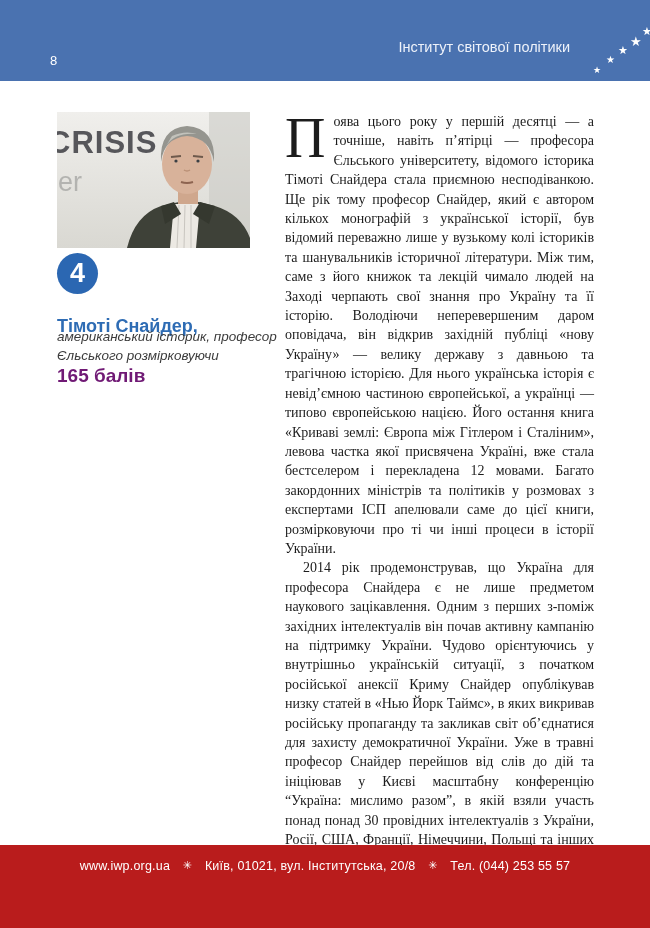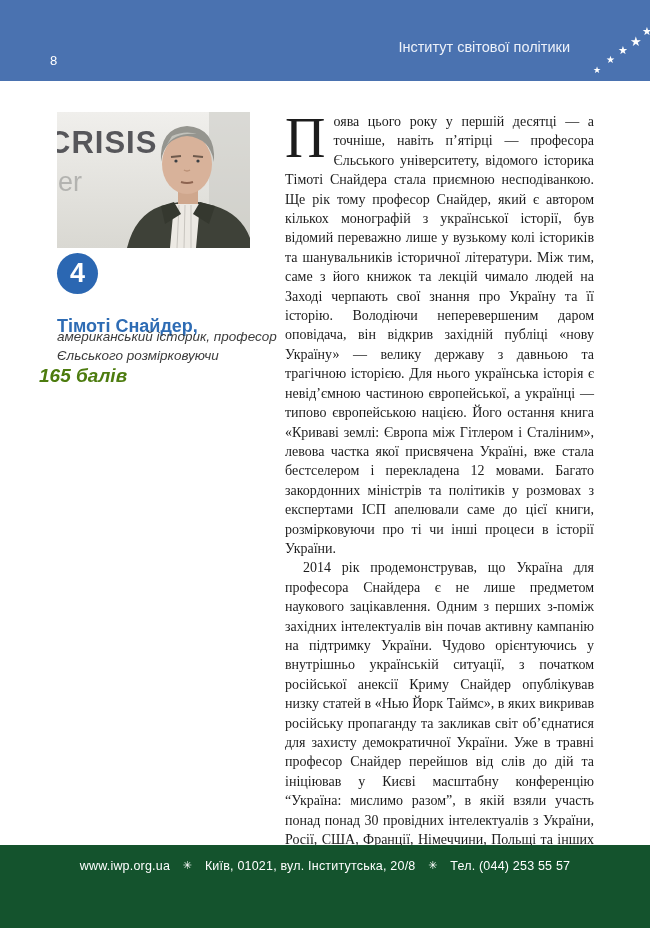--- a/index.html
+++ b/index.html
@@ -19,35 +19,35 @@
   .star.s5 { left:642px; top:26px; font-size:11px; }
   
   .photo { position:absolute; left:57px; top:112px; width:193px; height:136px; display:block; }
   .rank-circle {
     position:absolute; left:57px; top:253px; width:41px; height:41px; border-radius:50%;
     background:#2b67b2; color:#ffffff; font-size:27px; font-weight:bold;
     display:flex; align-items:center; justify-content:center;
   }
   .name { position:absolute; left:57px; top:301px; width:215px; color:#2e6cb4; font-size:18px; font-weight:bold;margin-top:15px; }
   .subtitle { position:absolute; left:57px; top:327px; width:225px; font-style:italic; font-size:13.5px; color:#3b3b3b; line-height:19px; }
-  .score { position:absolute; left:39px; top:365px; color:#4d7c0f; font-size:19px; font-weight:bold;font-style:italic; }
+  .score { position:absolute; left:57px; top:365px; color:#701a75; font-size:19px; font-weight:bold; }
   
   .article {
     position:absolute; left:285px; top:112px; width:309px;
     font-family:"Liberation Serif", serif; font-size:14px; line-height:19.4px;
     text-align:justify; color:#1c1c1c;
   }
   .article p { margin:0; }
   .article p.indented { text-indent:18px; }
   .dropcap {
     float:left; font-size:56px; line-height:47px; padding:3px 8px 0 0;
     color:#1c1c1c; font-family:"Liberation Serif", serif;
   }
   
-  .footer-bar { position:absolute; left:0; top:845px; width:650px; height:83px; background:#14532d; }
+  .footer-bar { position:absolute; left:0; top:845px; width:650px; height:83px; background:#b91c1c; }
   .footer-text {
     position:absolute; left:0; top:14px; width:100%; text-align:center;
     color:#ffffff; font-size:12.5px; letter-spacing:0.2px;
   }
   .footer-text .sep { margin:0 9px; font-size:11px; vertical-align:1px; }
 </style>
 </head>
 <body>
 
 <div class="page">

